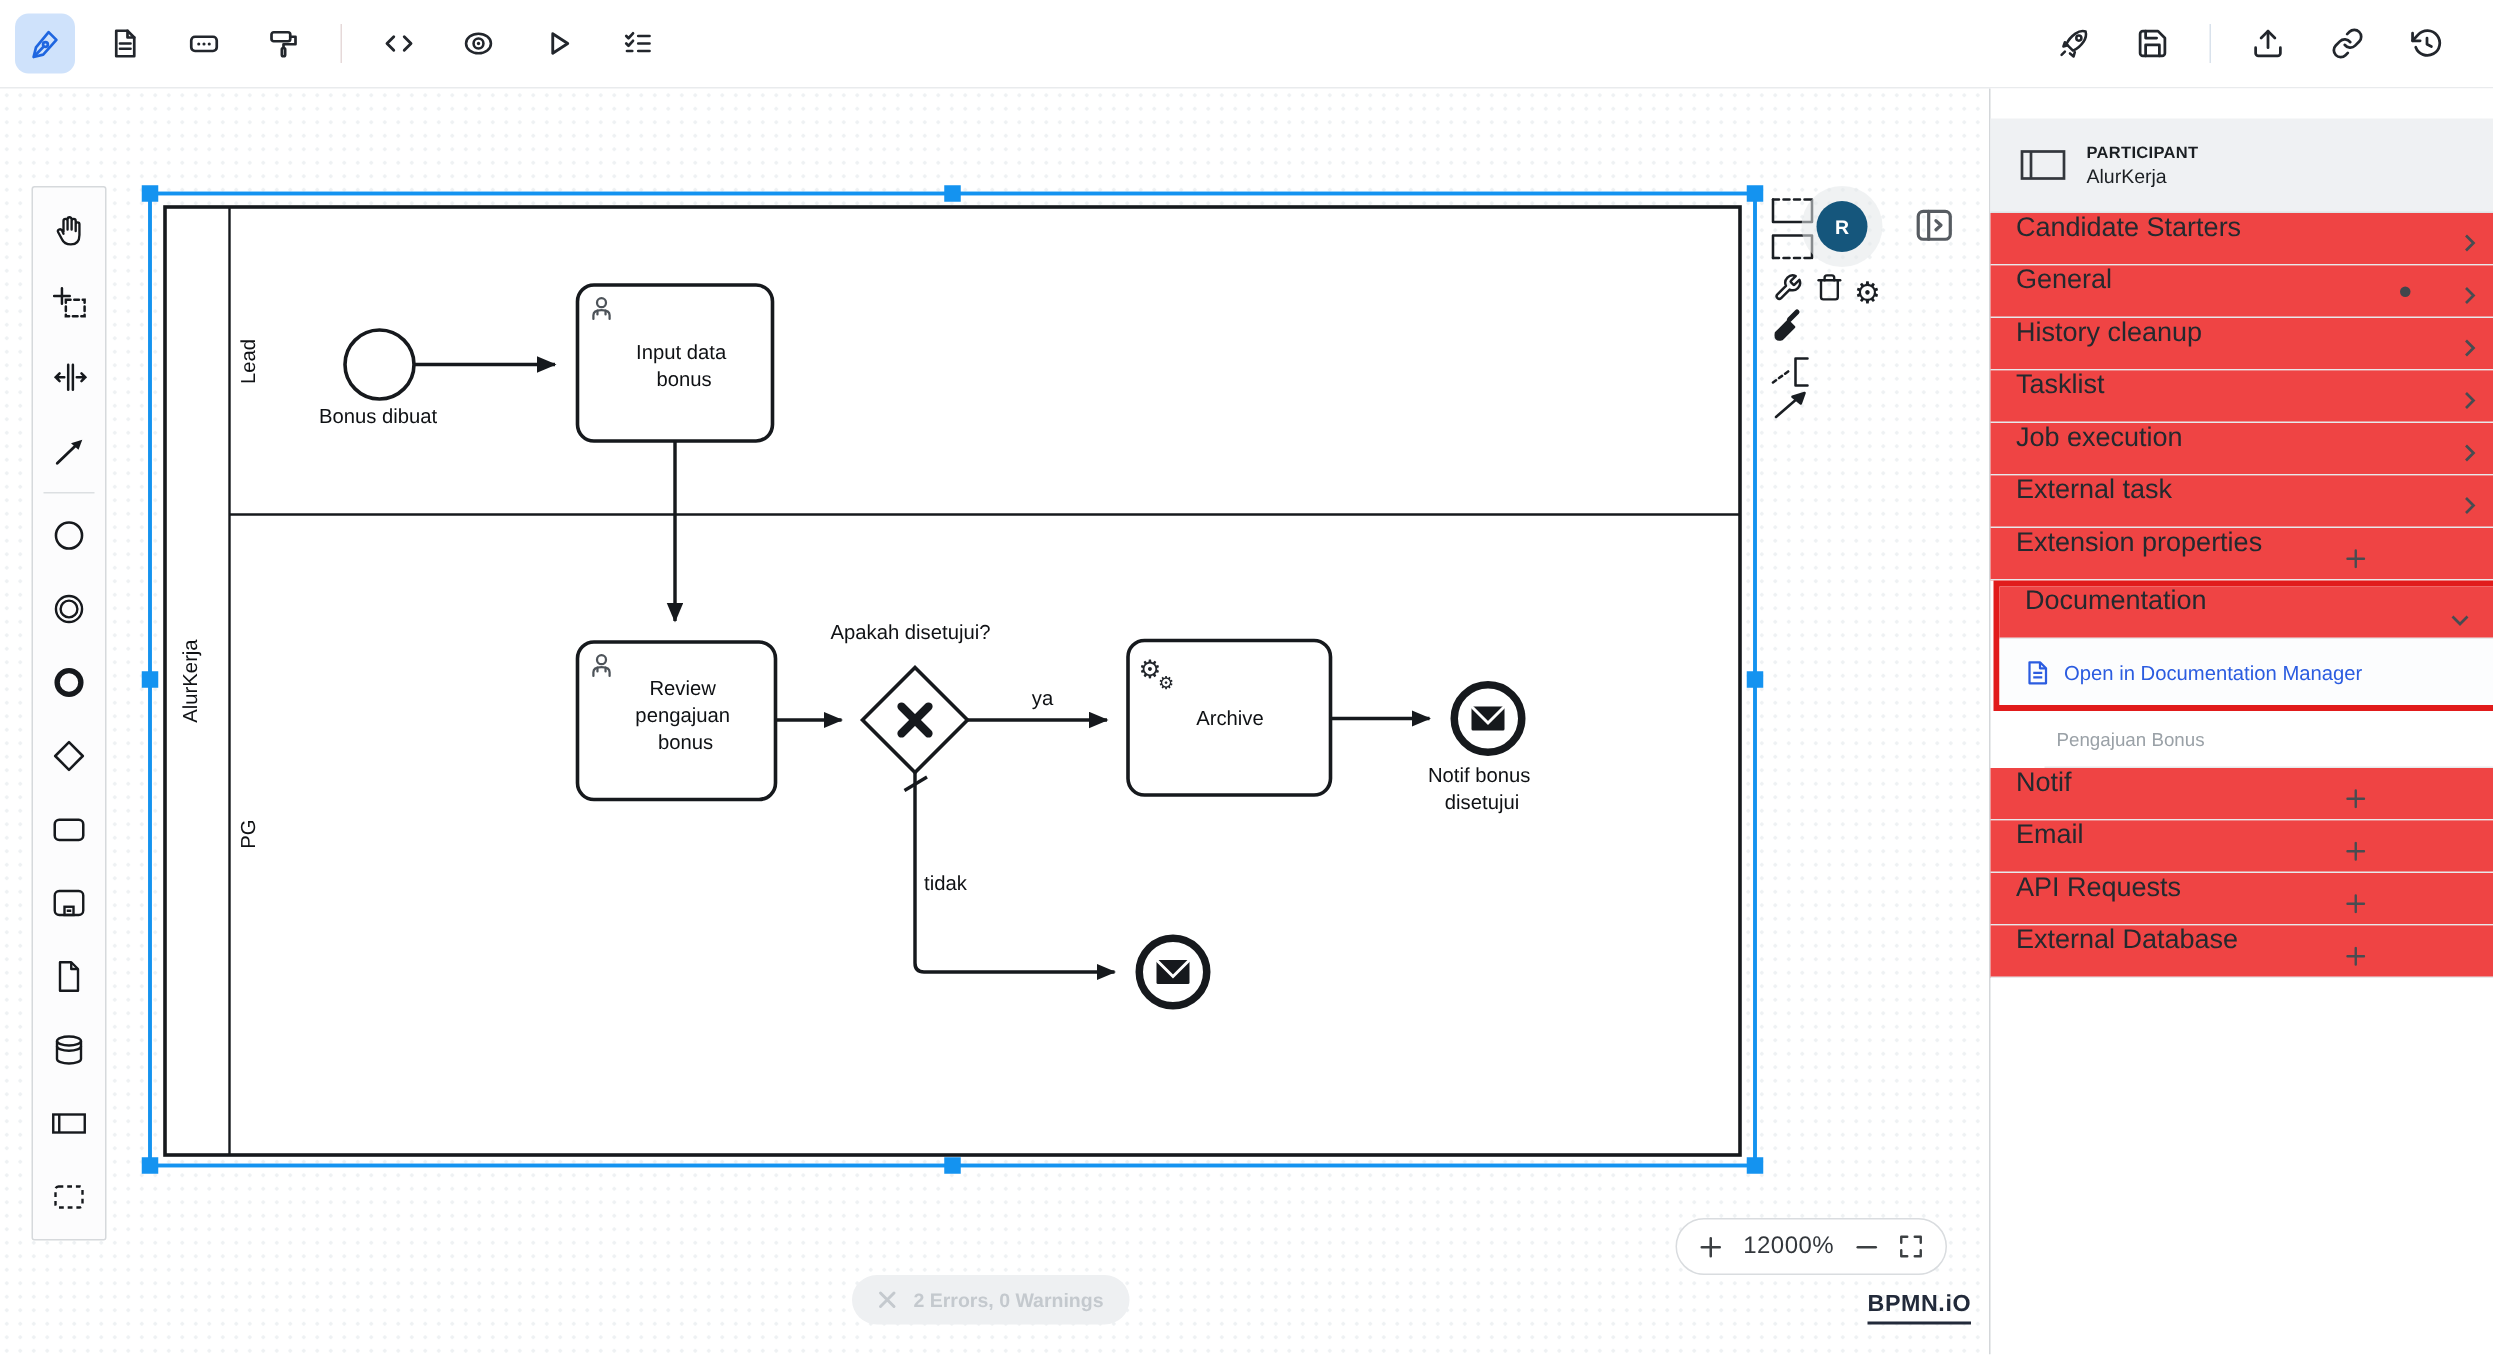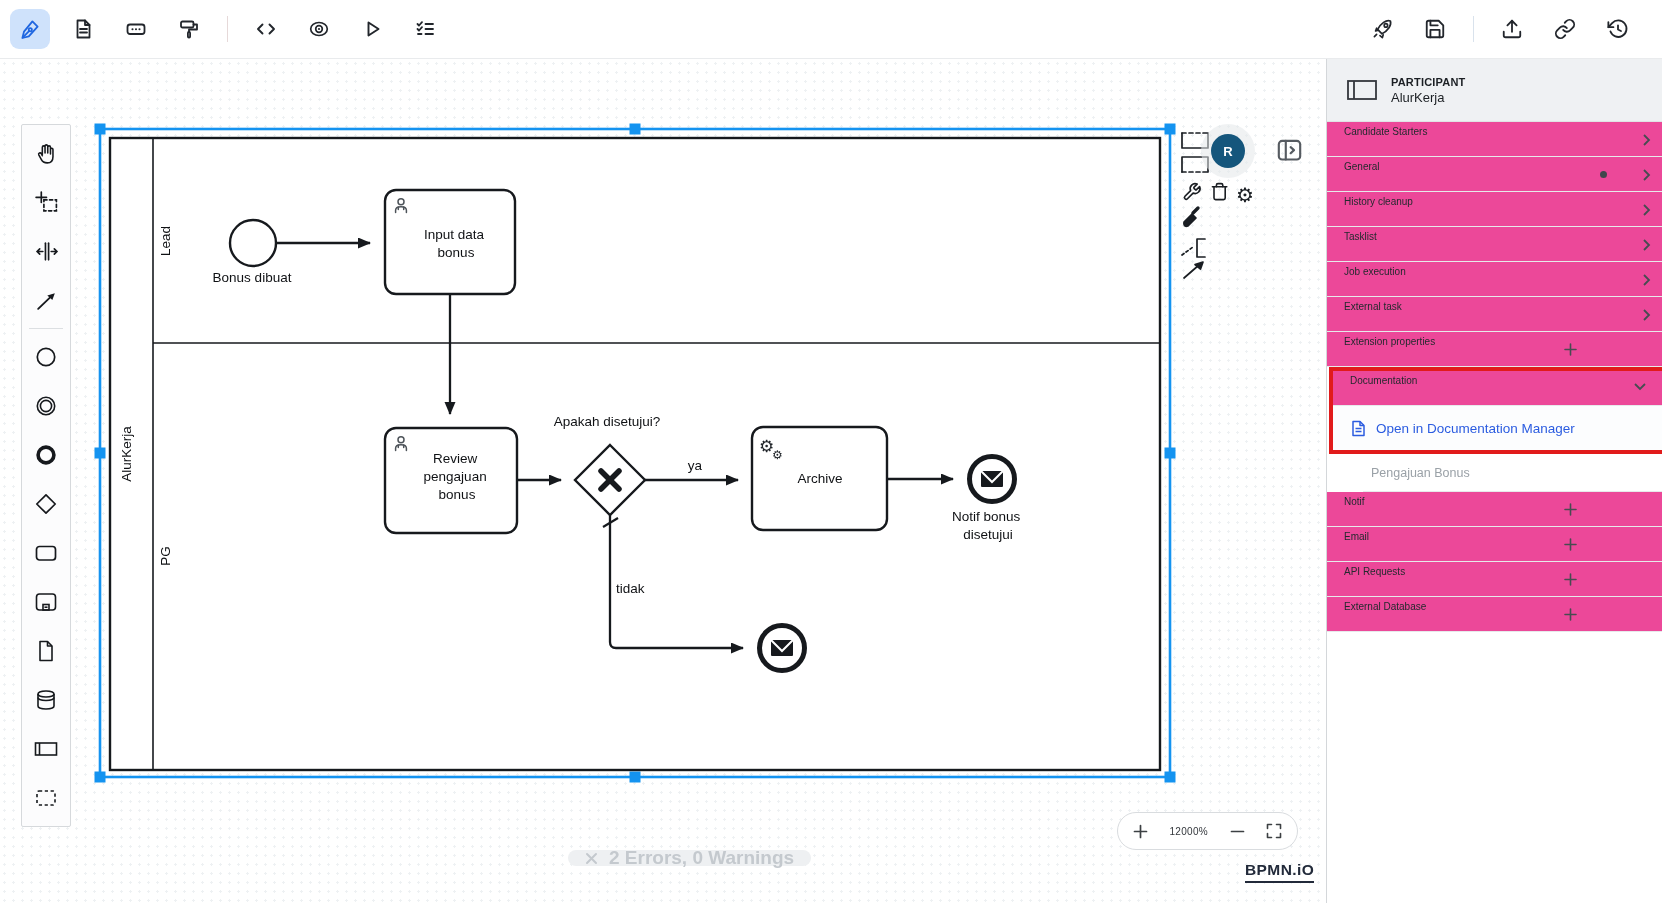--- a/index.html
+++ b/index.html
@@ -35,40 +35,40 @@
   
   .avatar { position:absolute; left:1211px; top:75px; width:34px; height:34px; border-radius:50%;
     background:#15567c; color:#fff; font-size:13px; font-weight:bold; display:flex;
     align-items:center; justify-content:center; box-shadow:0 0 0 10px rgba(228,231,234,.55);
     z-index:4; cursor:pointer; }
   .panel-toggle { position:absolute; left:1276px; top:78px; z-index:4; color:#565b61; cursor:pointer; }
 
   .zoom-pill { position:absolute; left:1117px; top:753px; width:181px; height:38px; background:#fff;
     border:1px solid #d9dcdf; border-radius:19px; display:flex; align-items:center;
     justify-content:space-between; padding:0 15px; z-index:4; color:#3c4043; }
-  .zoom-level { font-size:10px; color:#33373c; letter-spacing:.3px; }
+  .zoom-level { font-size:16px; color:#33373c; letter-spacing:.3px; }
   .zbtn { background:none; border:none; color:#3c4043; cursor:pointer; display:flex; }
 
-  .status-badge { position:absolute; left:568px; top:791px; height:16px; border-radius:17px;
+  .status-badge { position:absolute; left:568px; top:791px; height:33px; border-radius:17px;
     background:#eef0f2; display:flex; align-items:center; gap:11px; padding:0 17px;
-    color:#c4c9ce; font-size:19px; font-weight:bold; z-index:4; }
+    color:#c4c9ce; font-size:13px; font-weight:bold; z-index:4; }
   .logo { position:absolute; left:1245px; top:802px; font-size:15.5px; font-weight:800;
     letter-spacing:.4px; color:#222a3a; border-bottom:2.5px solid #222a3a; padding-bottom:2px;
     z-index:4; }
 
   
   .panel { position:absolute; top:59px; right:0; width:336px; bottom:0; background:#fff;
     border-left:1px solid #d4d7da; z-index:6; overflow:visible; }
   .phead { height:63px; background:#eff1f3; border-bottom:1px solid #e0e3e5; display:flex;
-    align-items:center; gap:13px; padding:0 19px; }
+    align-items:center; gap:13px; padding:0 19px;margin-top:20px; }
   .phead .ptype { font-size:11px; font-weight:bold; color:#1b1f23; letter-spacing:.2px; }
   .phead .pname { font-size:13px; color:#1b1f23; margin-top:2px; }
   .prow { position:relative; height:35px; border-bottom:1px solid #e7e9eb; display:flex;
-    align-items:center; padding:0 12px 16px 17px; font-size:10px; color:#24292e;
-    background:#ec4899; cursor:pointer; }
+    align-items:center; padding:0 12px 16px 17px; font-size:18px; color:#24292e;
+    background:#ef4444; cursor:pointer; }
   .prow .plbl { pointer-events:none; }
   .ctl-chev { position:absolute; right:11px; top:11px; }
   .ctl-plus { position:absolute; left:237px; top:11px; }
   .ctl-dot  { position:absolute; left:273px; top:14px; width:7px; height:7px; border-radius:50%;
     background:#41464c; }
   .doc-highlight { border:4px solid #e11b1b; margin:0 -10px 0 2px; position:relative; z-index:2;
     background:#fff; }
   .doc-highlight .prow { border-bottom:1px solid #e7e9eb; padding-right:22px; }
   .doc-highlight .ctl-chev { right:21px; }
   .doc-link { height:44px; display:flex; align-items:center; gap:10px; padding-left:18px;

